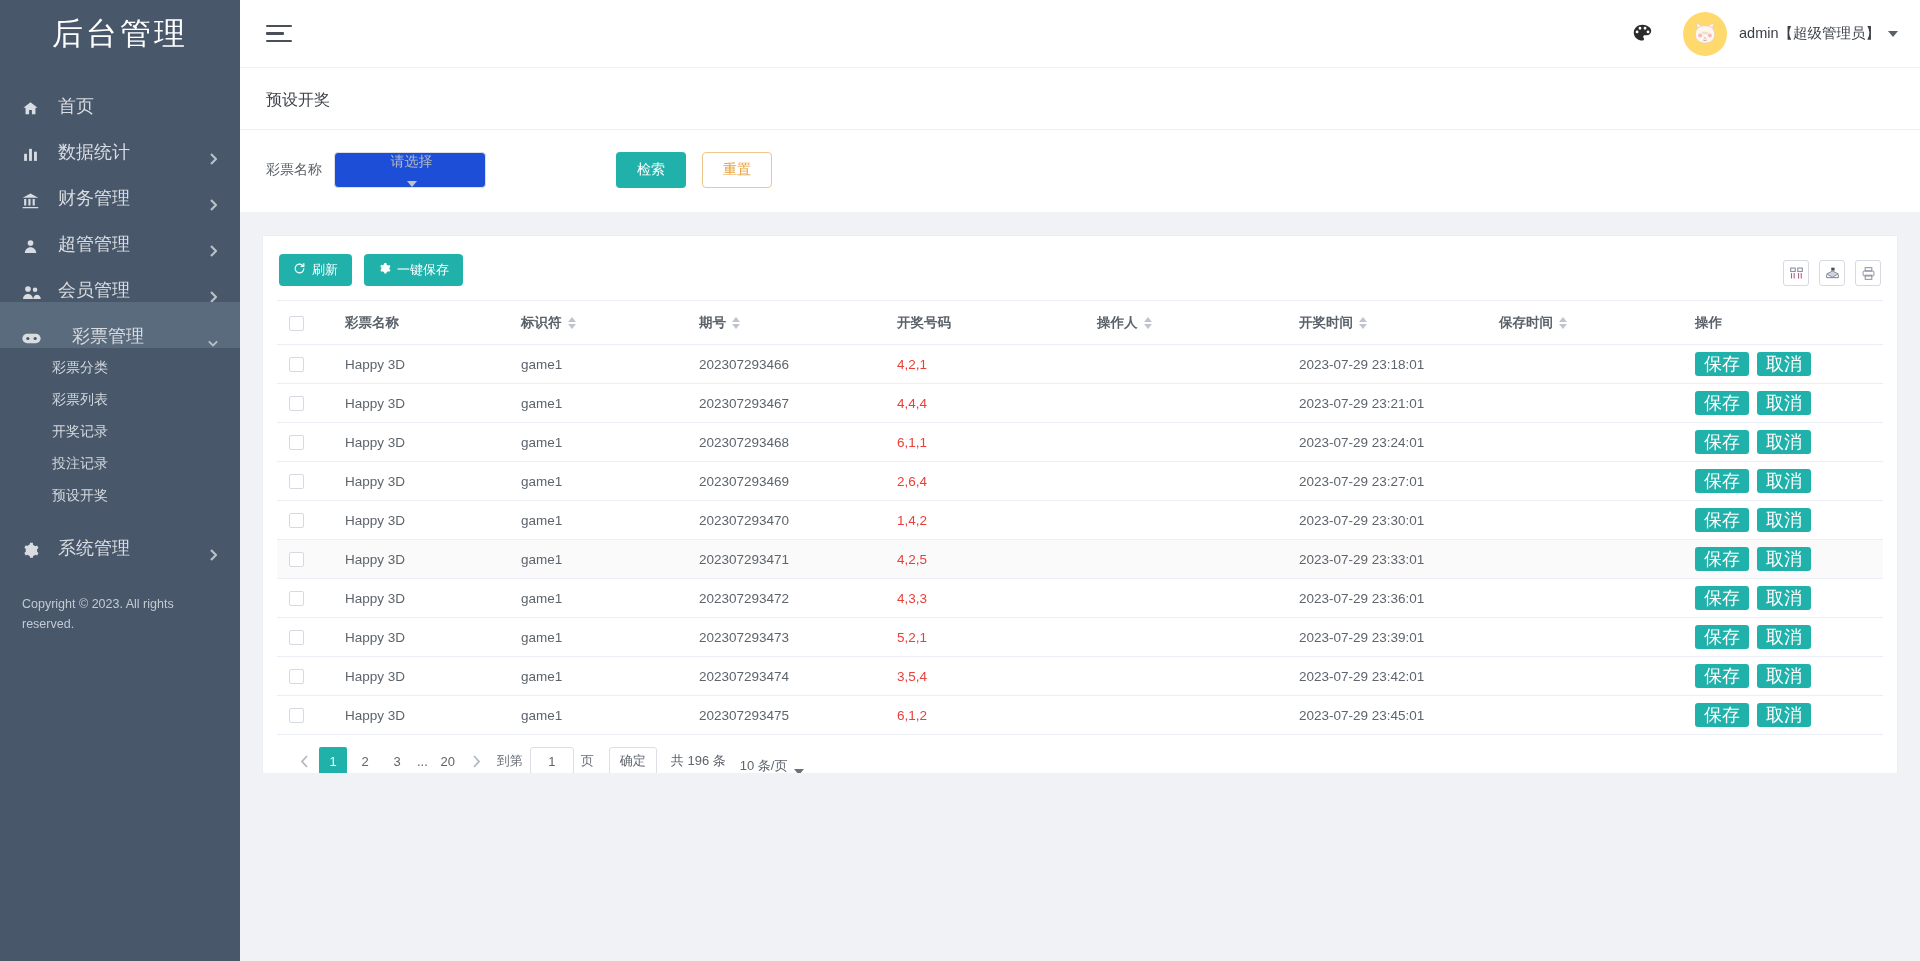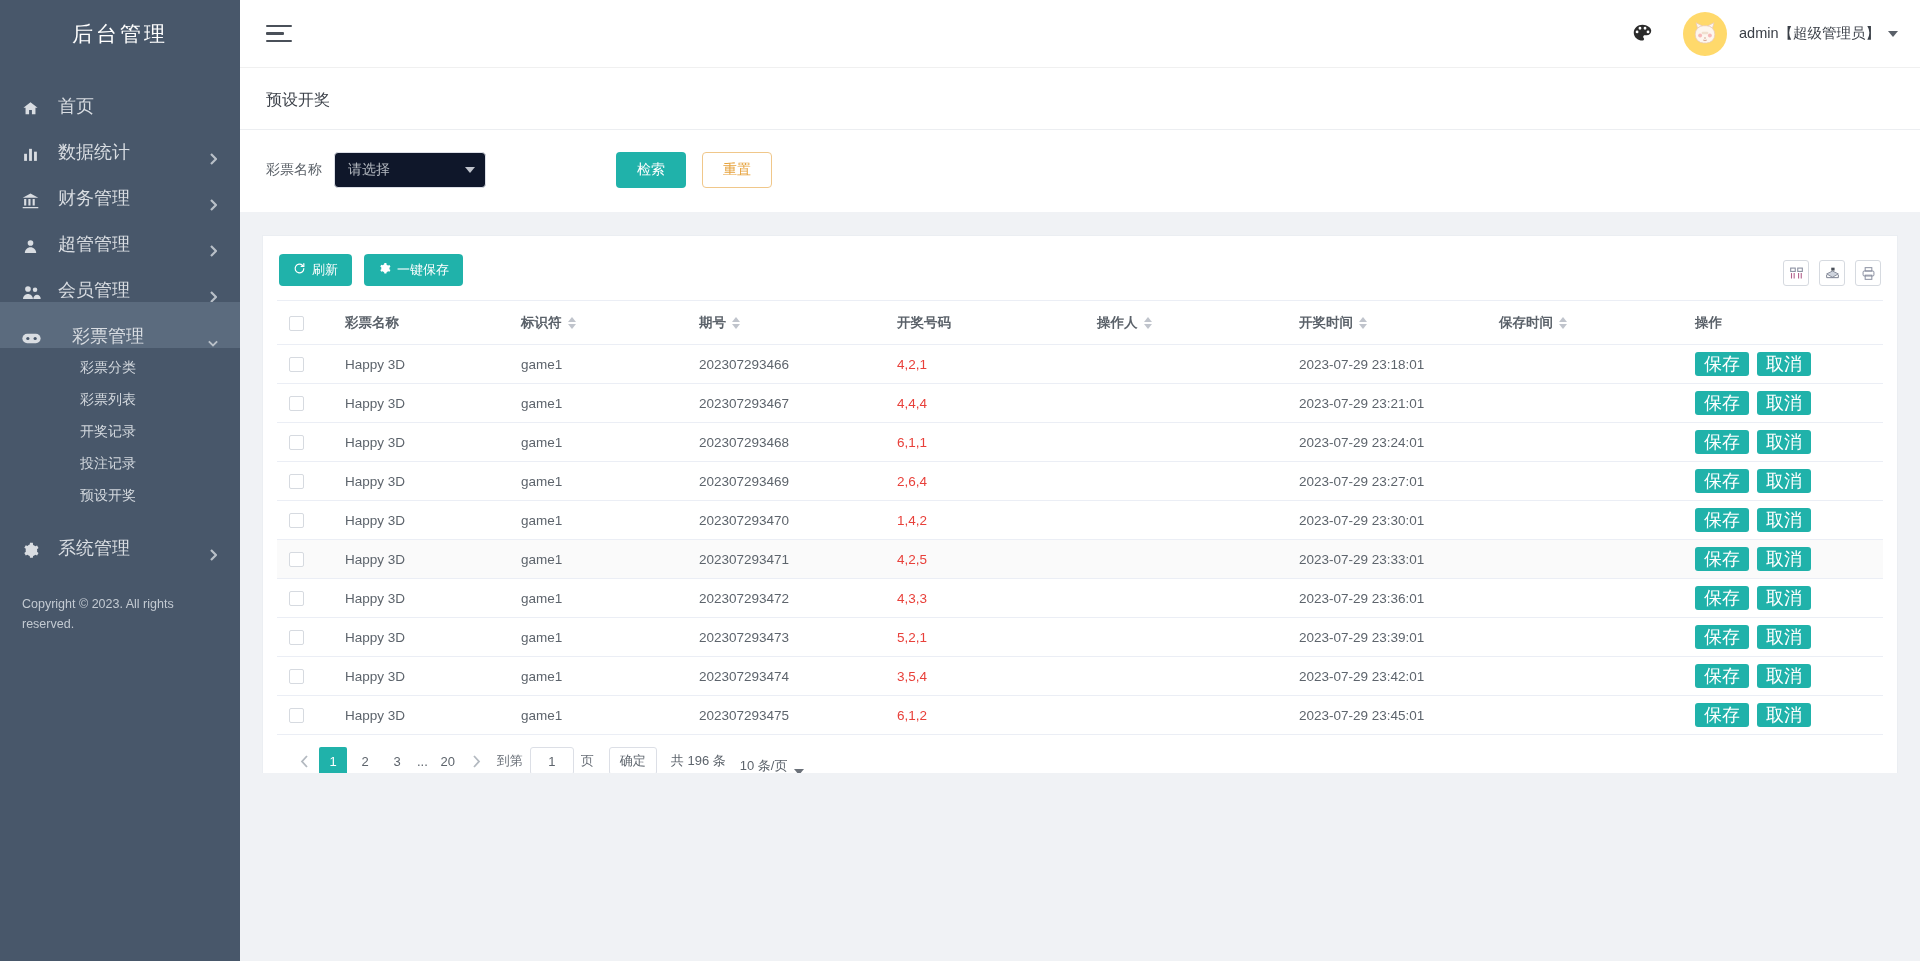--- a/index.html
+++ b/index.html
@@ -16,21 +16,21 @@
     width: 240px; height: 961px;
     background: #48576a;
     flex: 0 0 240px;
     position: relative;
     overflow: hidden;
   }
   .brand {
     height: 68px;
     display: flex; align-items: center; justify-content: center;
     color: #ffffff;
-    font-size: 21px;
+    font-size: 31px;
     letter-spacing: 3px;
     font-weight: 400;
   }
   .nav { padding-top: 4px; }
   .nav-item {
     height: 46px;
     display: flex; align-items: flex-end;
     padding: 0 22px 0 22px;
     color: #d9dde2;
     font-size: 18px;
@@ -50,21 +50,21 @@
   .nav-arrow {
     width: 10px; height: 10px;
     color: #b9c0c8;
     display: inline-flex; align-items: center; justify-content: center;
   }
   .nav-arrow svg { display: block; fill: none; stroke: currentColor; stroke-width: 2.2; }
   .submenu { padding: 4px 0 2px 0; }
   .sub-item {
     height: 32px;
     display: flex; align-items: center;
-    padding-left: 80px;
+    padding-left: 52px;
     color: #d3d8de;
     font-size: 14px;
     cursor: pointer;
   }
   .copyright {
     margin-top: 34px;
     padding: 0 22px;
     color: #c3cad2;
     font-size: 12.5px;
     line-height: 20px;
@@ -127,21 +127,21 @@
   .filter-row { display: flex; align-items: center; }
   .filter-label {
     font-size: 14px; color: #5b6168; margin-right: 12px;
     white-space: nowrap;
   }
   .select-box {
     width: 152px; height: 36px;
     border: 1px solid #dcdfe6; border-radius: 4px;
     display: flex; align-items: center;
     padding: 0 10px 0 13px;
-    background: #0f172a; cursor: pointer;
+    background: #1d4ed8; cursor: pointer; flex-direction: column;
   }
   .select-text { flex: 1 1 auto; font-size: 14px; color: #b4b9c0; }
   .select-caret {
     width: 0; height: 0;
     border-left: 5px solid transparent; border-right: 5px solid transparent;
     border-top: 6px solid #c0c4cc;
   }
   .btn {
     height: 36px; border-radius: 4px; border: 1px solid transparent;
     font-size: 14px; cursor: pointer; padding: 0 20px;

